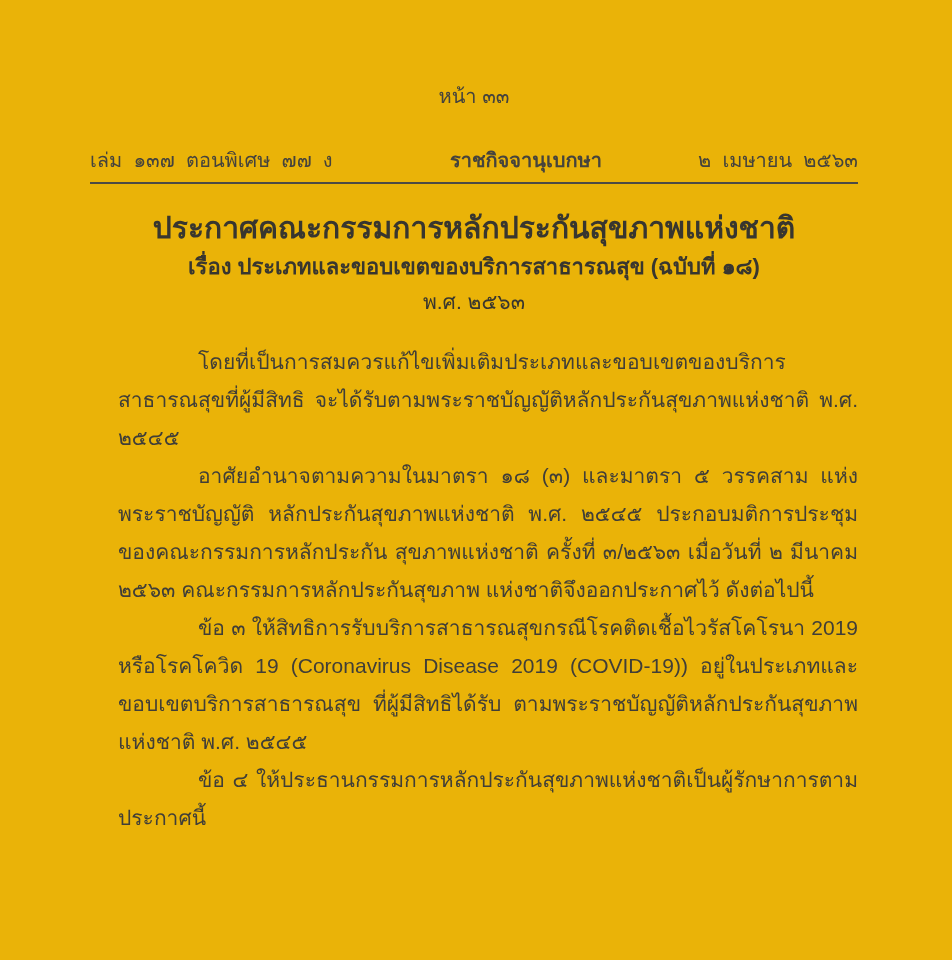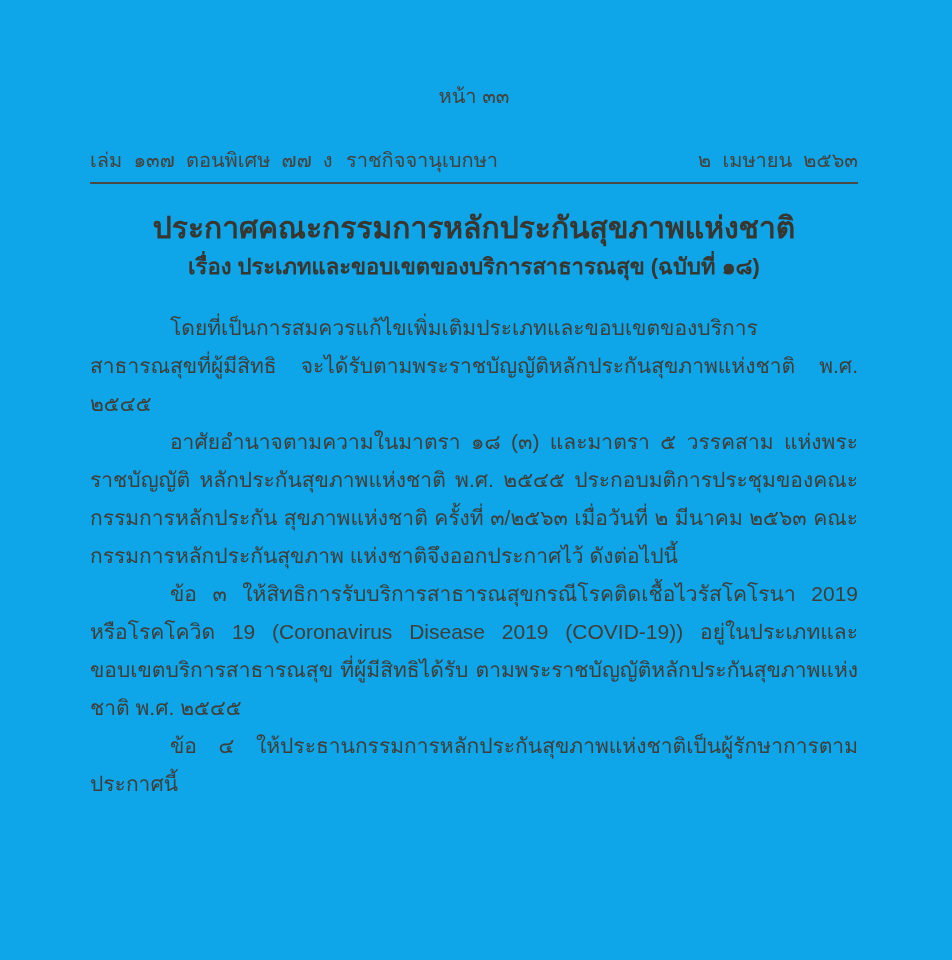--- a/index.html
+++ b/index.html
@@ -4,21 +4,21 @@
 <style>
   html, body {
     margin: 0;
     padding: 0;
     background: #ffffff;
   }
   .page {
     position: relative;
     width: 952px;
     height: 960px;
-    background: #0ea5e9;
+    background: #eab308;
     color: #3f3e39;
     font-family: "Liberation Sans", "DejaVu Sans", sans-serif;
     overflow: hidden;
     box-sizing: border-box;
   }
   .content {
     position: absolute;
     left: 90px;
     right: 94px;
     top: 0;
@@ -33,21 +33,21 @@
     text-align: center;
     margin-bottom: 8px;
   }
   .gz-info-row {
     display: flex;
     justify-content: space-between;
     align-items: baseline;
     margin-bottom: 6px;
   }
   .gz-info-row .left  { flex: 1 1 0; text-align: left;  white-space: pre; }
-  .gz-info-row .mid   { flex: 1 1 0; text-align: left; }
+  .gz-info-row .mid   { flex: 1 1 0; text-align: right; font-weight: bold; }
   .gz-info-row .right { flex: 1 1 0; text-align: right; white-space: pre; margin-top: 24px; }
   .gz-divider {
     height: 2px;
     background: #4c4a45;
     margin-top: 2px;
   }
   
   .title-block {
     text-align: center;
     margin-top: 23px;
@@ -71,20 +71,21 @@
     line-height: 34px;
     margin: 0;
   }
   
   .body-text {
     margin-top: 24px;
     font-size: 21px;
     line-height: 38px;
     text-align: justify;
     color: #403e38;
+    margin-left: 28px;
   }
   .body-text p {
     margin: 0;
     text-indent: 80px;
   }
 </style>
 </head>
 <body>
 
 <div class="page">
@@ -96,20 +97,21 @@
         <span class="left">เล่ม  ๑๓๗  ตอนพิเศษ  ๗๗  ง</span>
         <span class="mid">ราชกิจจานุเบกษา</span>
         <span class="right">๒  เมษายน  ๒๕๖๓</span>
       </div>
       <div class="gz-divider"></div>
     </div>
 
     <div class="title-block">
       <p class="title-main">ประกาศคณะกรรมการหลักประกันสุขภาพแห่งชาติ</p>
       <p class="title-subject">เรื่อง ประเภทและขอบเขตของบริการสาธารณสุข (ฉบับที่ ๑๘)</p>
+      <p class="title-year">พ.ศ. ๒๕๖๓</p>
     </div>
 
     <div class="body-text">
       <p>โดยที่เป็นการสมควรแก้ไขเพิ่มเติมประเภทและขอบเขตของบริการสาธารณสุขที่ผู้มีสิทธิ จะได้รับตามพระราชบัญญัติหลักประกันสุขภาพแห่งชาติ พ.ศ. ๒๕๔๕</p>
       <p>อาศัยอำนาจตามความในมาตรา ๑๘ (๓) และมาตรา ๕ วรรคสาม แห่งพระราชบัญญัติ หลักประกันสุขภาพแห่งชาติ พ.ศ. ๒๕๔๕ ประกอบมติการประชุมของคณะกรรมการหลักประกัน สุขภาพแห่งชาติ ครั้งที่ ๓/๒๕๖๓ เมื่อวันที่ ๒ มีนาคม ๒๕๖๓ คณะกรรมการหลักประกันสุขภาพ แห่งชาติจึงออกประกาศไว้ ดังต่อไปนี้</p>
       <p>ข้อ ๓ ให้สิทธิการรับบริการสาธารณสุขกรณีโรคติดเชื้อไวรัสโคโรนา 2019 หรือโรคโควิด 19 (Coronavirus Disease 2019 (COVID-19)) อยู่ในประเภทและขอบเขตบริการสาธารณสุข ที่ผู้มีสิทธิได้รับ ตามพระราชบัญญัติหลักประกันสุขภาพแห่งชาติ พ.ศ. ๒๕๔๕</p>
       <p>ข้อ ๔ ให้ประธานกรรมการหลักประกันสุขภาพแห่งชาติเป็นผู้รักษาการตามประกาศนี้</p>
     </div>
 
   </div>

